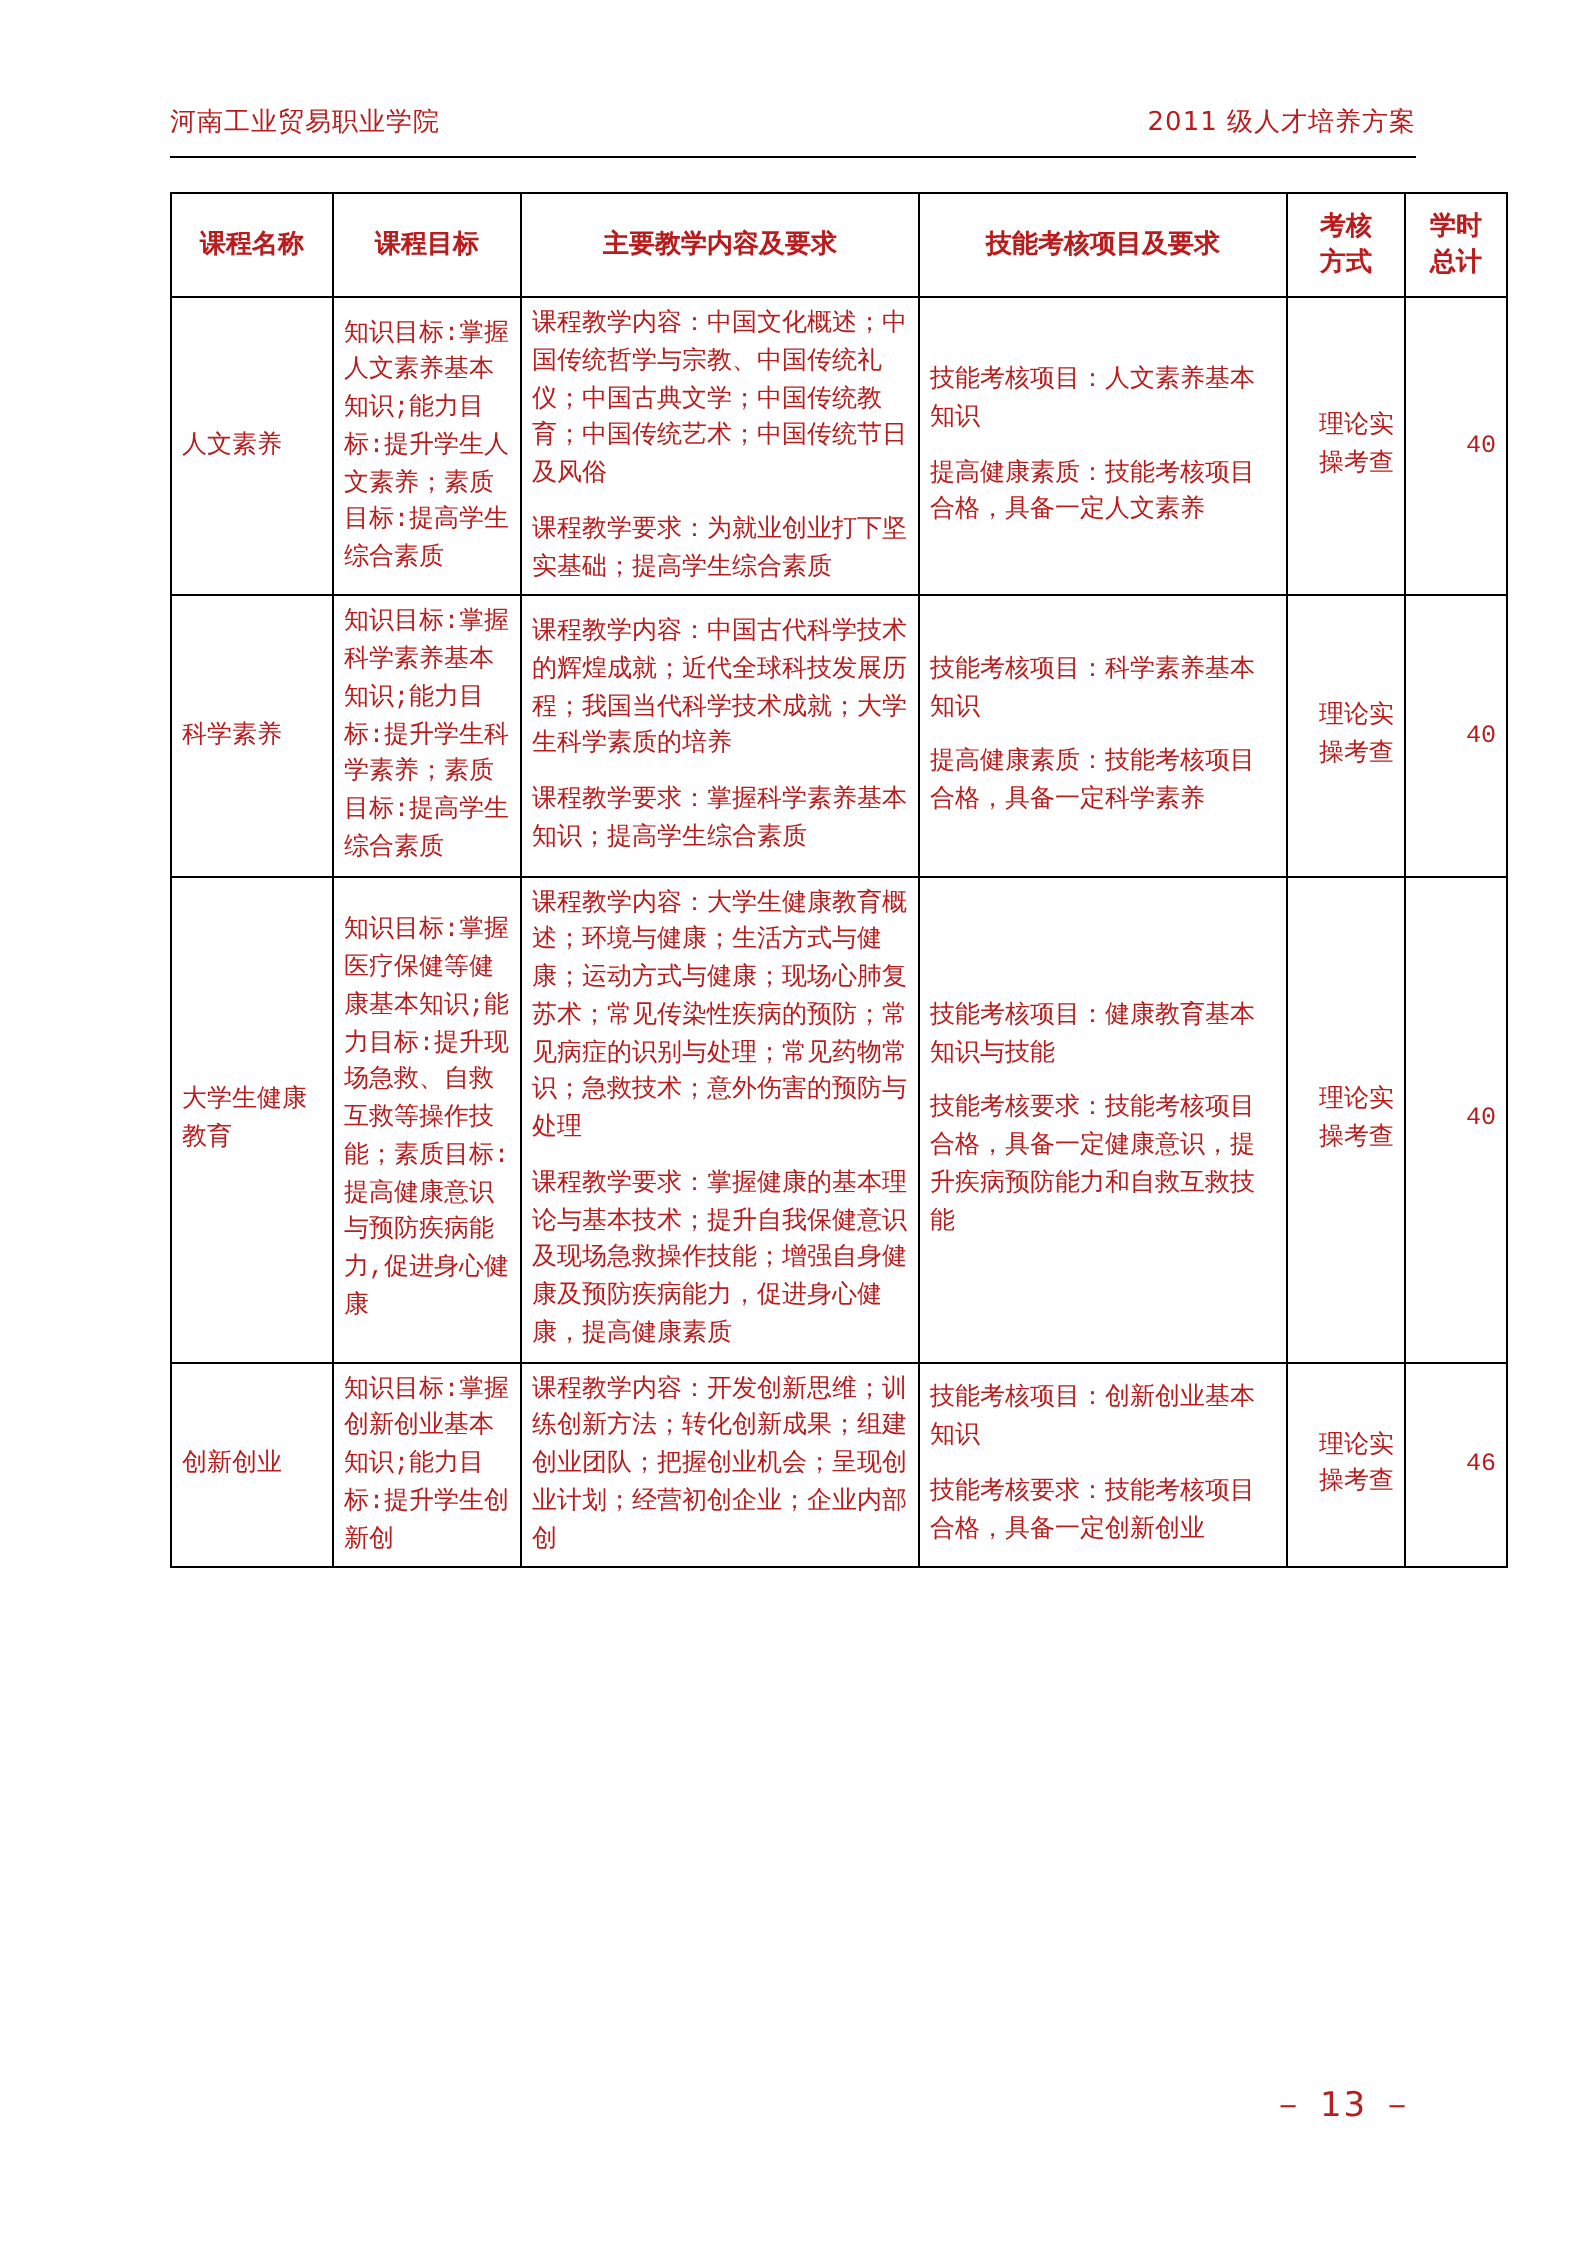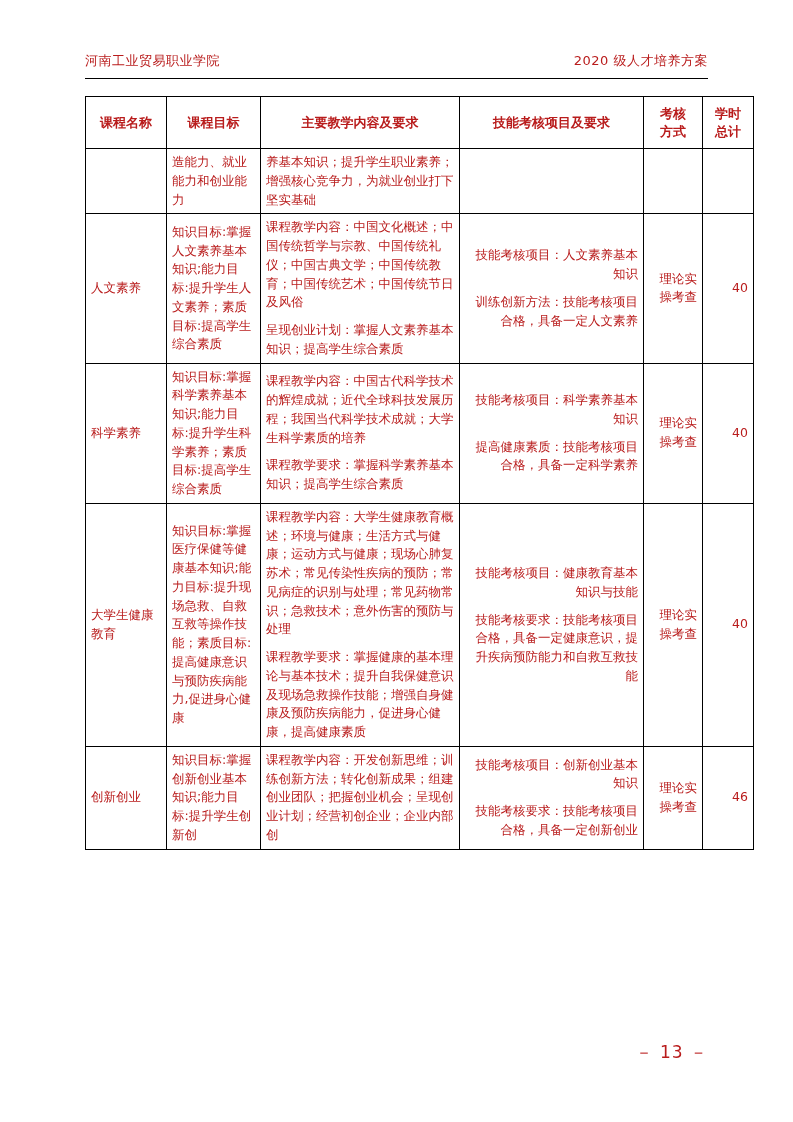--- a/index.html
+++ b/index.html
@@ -34,20 +34,21 @@
     top: 78px;
     left: 85px;
     right: 85px;
     border-bottom: 1px solid #000;
   }
   .table-wrap {
     position: absolute;
     top: 96px;
     left: 85px;
     right: 85px;
+    font-family: Liberation Mono, monospace;
   }
   table.doc {
     border-collapse: collapse;
     width: 100%;
     table-layout: fixed;
   }
   table.doc td, table.doc th {
     border: 1px solid #000;
     vertical-align: middle;
     padding: 4px 5px;
@@ -59,42 +60,42 @@
   table.doc thead th {
     text-align: center;
     font-weight: bold;
     font-size: 13px;
     padding: 8px 4px;
     line-height: 1.35;
   }
   .c-name { width: 72px; text-align: left; }
   .c-goal { width: 85px; text-align: left; }
   .c-content { width: 190px; text-align: left; }
-  .c-assess { width: 175px; text-align: right; }
+  .c-assess { width: 175px; text-align: left; }
   .c-method { width: 50px; text-align: right; }
   .c-hours { width: 42px; text-align: right; }
   .cell-block + .cell-block { margin-top: 9px; }
   .vmid { vertical-align: middle; }
   .vtop { vertical-align: top; }
   .page-number {
     position: absolute;
     bottom: 58px;
     right: 85px;
     font-size: 17px;
     letter-spacing: 1px;
   }
 </style>
 </head>
 <body>
 
 <div class="page">
 
   <div class="header">
     <span>河南工业贸易职业学院</span>
-    <span>2020 级人才培养方案</span>
+    <span>2011 级人才培养方案</span>
   </div>
   <div class="header-rule"></div>
 
   <div class="table-wrap">
     <table class="doc">
       <thead>
         <tr>
           <th class="c-name">课程名称</th>
           <th class="c-goal">课程目标</th>
           <th class="c-content">主要教学内容及要求</th>
@@ -104,39 +105,31 @@
             <div>方式</div>
           </th>
           <th class="c-hours">
             <div>学时</div>
             <div>总计</div>
           </th>
         </tr>
       </thead>
       <tbody>
 
-        <tr>
-          <td class="c-name vmid"></td>
-          <td class="c-goal vmid">造能力、就业能力和创业能力</td>
-          <td class="c-content vtop">养基本知识；提升学生职业素养；增强核心竞争力，为就业创业打下坚实基础</td>
-          <td class="c-assess vtop"></td>
-          <td class="c-method vmid"></td>
-          <td class="c-hours vmid"></td>
-        </tr>
 
         <tr>
           <td class="c-name vmid">人文素养</td>
           <td class="c-goal vmid">知识目标:掌握人文素养基本知识;能力目标:提升学生人文素养；素质目标:提高学生综合素质</td>
           <td class="c-content vtop">
             <div class="cell-block">课程教学内容：中国文化概述；中国传统哲学与宗教、中国传统礼仪；中国古典文学；中国传统教育；中国传统艺术；中国传统节日及风俗</div>
-            <div class="cell-block">呈现创业计划：掌握人文素养基本知识；提高学生综合素质</div>
+            <div class="cell-block">课程教学要求：为就业创业打下坚实基础；提高学生综合素质</div>
           </td>
           <td class="c-assess vmid">
             <div class="cell-block">技能考核项目：人文素养基本知识</div>
-            <div class="cell-block">训练创新方法：技能考核项目合格，具备一定人文素养</div>
+            <div class="cell-block">提高健康素质：技能考核项目合格，具备一定人文素养</div>
           </td>
           <td class="c-method vmid">理论实操考查</td>
           <td class="c-hours vmid">40</td>
         </tr>
 
         <tr>
           <td class="c-name vmid">科学素养</td>
           <td class="c-goal vmid">知识目标:掌握科学素养基本知识;能力目标:提升学生科学素养；素质目标:提高学生综合素质</td>
           <td class="c-content vtop">
             <div class="cell-block">课程教学内容：中国古代科学技术的辉煌成就；近代全球科技发展历程；我国当代科学技术成就；大学生科学素质的培养</div>

